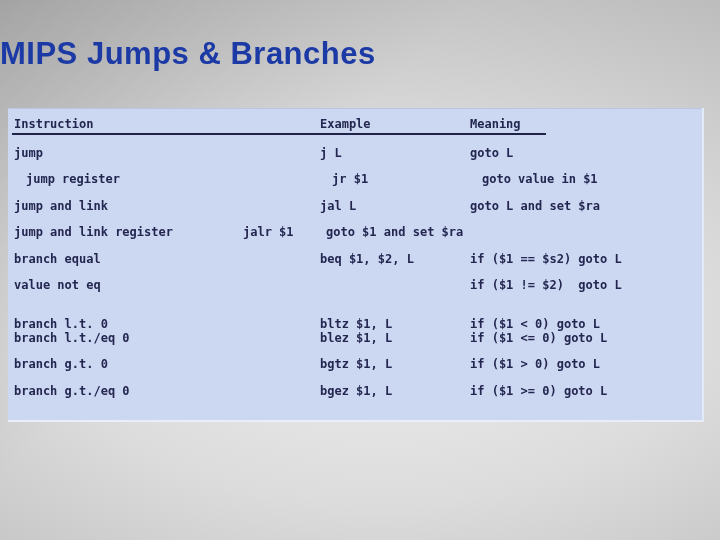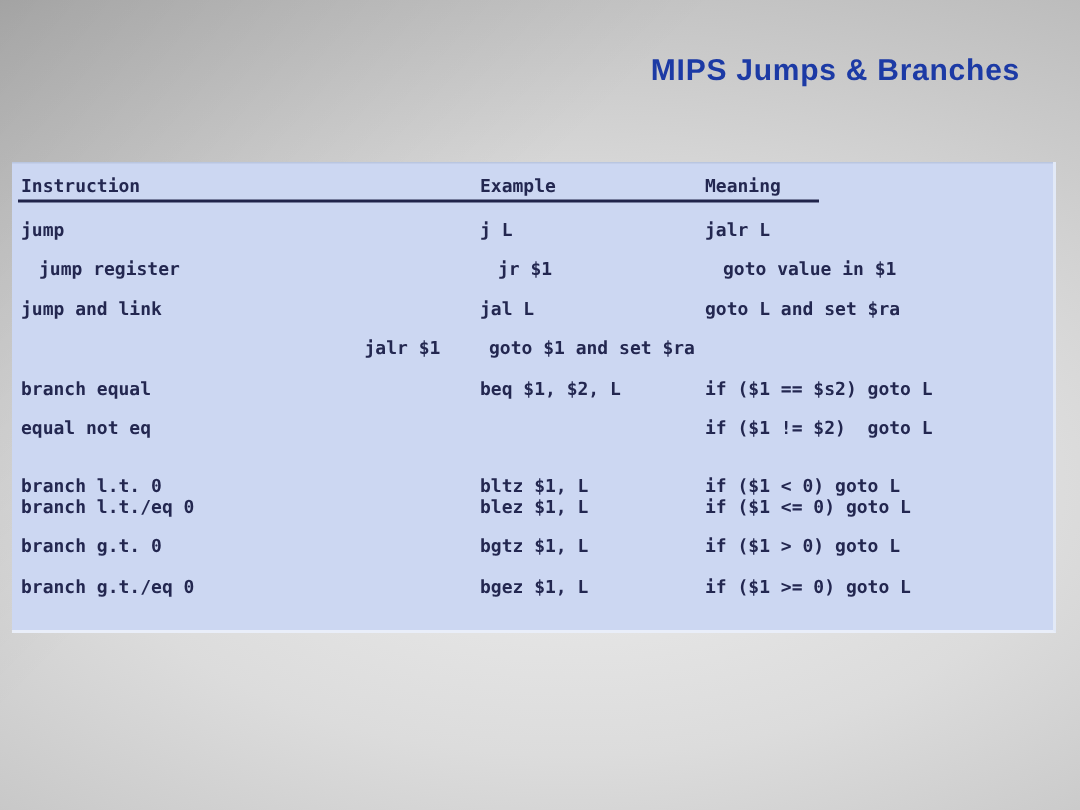--- a/index.html
+++ b/index.html
@@ -17,24 +17,24 @@
       linear-gradient(135deg, rgba(0,0,0,0.12), rgba(0,0,0,0.0) 38%),
       radial-gradient(ellipse 130% 95% at 53% 60%, #ededed 0%, #dcdcdc 35%, #bdbdbd 72%, #9d9d9d 100%);
     font-family: "Liberation Sans", sans-serif;
   }
   .title {
     position: absolute;
     top: 36px;
     left: 0;
     width: 680px;
     margin: 0;
-    text-align: right;
+    text-align: left;
     font-family: "Liberation Sans", sans-serif;
     font-weight: bold;
-    font-size: 20px;
+    font-size: 31px;
     letter-spacing: 0.5px;
     color: var(--title-color);
   }
   .panel {
     position: absolute;
     left: 8px;
     top: 108px;
     width: 694px;
     height: 312px;
     background: var(--panel-bg);
@@ -90,43 +90,44 @@
     <div class="header-row">
       <span class="col col1">Instruction</span>
       <span class="col col2">Example</span>
       <span class="col col3">Meaning</span>
       <div class="underline"></div>
     </div>
     <div class="rows" id="rows">
         <div class="row" style="top: 39px;">
           <span class="col col1">jump</span>
           <span class="col col2">j L</span>
-          <span class="col col3">jalr L</span>
+          <span class="col col3">goto L</span>
         </div>
         <div class="row" style="top: 65.4px; margin-left: 12px;">
           <span class="col col1">jump register</span>
           <span class="col col2">jr $1</span>
           <span class="col col3">goto value in $1</span>
         </div>
         <div class="row" style="top: 91.8px;">
           <span class="col col1">jump and link</span>
           <span class="col col2">jal L</span>
           <span class="col col3">goto L and set $ra</span>
         </div>
         <div class="row compact" style="top: 118.2px;">
+          <span class="col col1">jump and link register</span>
           <span class="col col2">jalr $1</span>
           <span class="col col3">goto $1 and set $ra</span>
         </div>
         <div class="row" style="top: 144.6px;">
           <span class="col col1">branch equal</span>
           <span class="col col2">beq $1, $2, L</span>
           <span class="col col3">if ($1 == $s2) goto L</span>
         </div>
         <div class="row" style="top: 171px;">
-          <span class="col col1">equal not eq</span>
+          <span class="col col1">value not eq</span>
           <span class="col col3">if ($1 != $2)  goto L</span>
         </div>
         <div class="row" style="top: 210px; padding-left: 32px;">
           <span class="col col1">branch l.t. 0</span>
           <span class="col col2">bltz $1, L</span>
           <span class="col col3">if ($1 &lt; 0) goto L</span>
         </div>
         <div class="row" style="top: 223.8px;">
           <span class="col col1">branch l.t./eq 0</span>
           <span class="col col2">blez $1, L</span>

